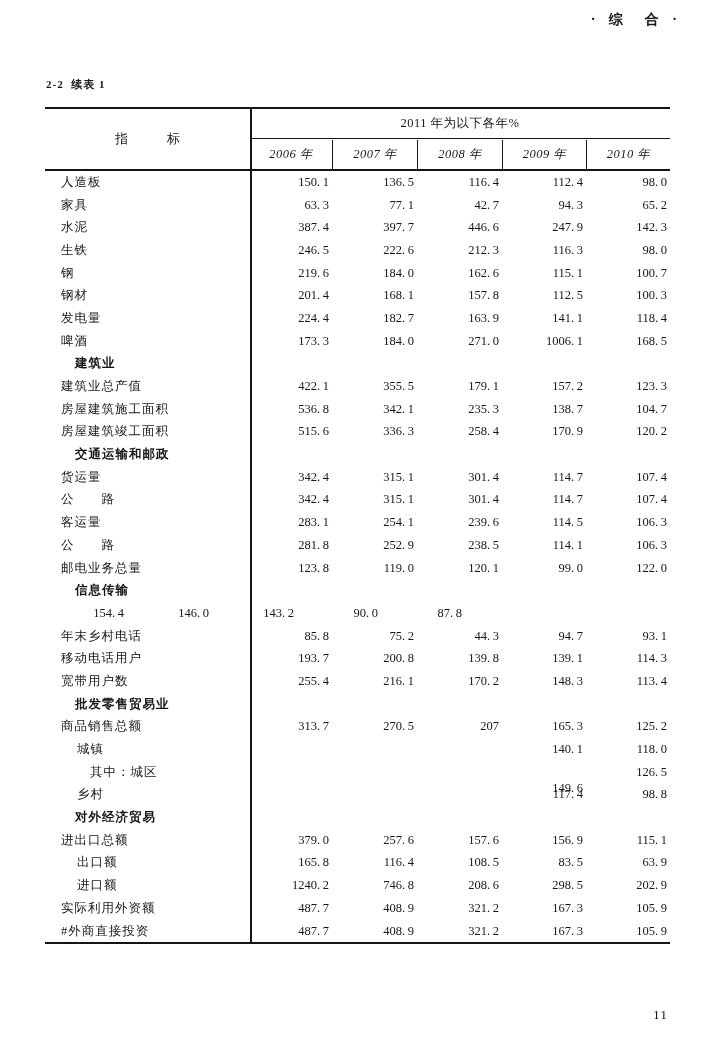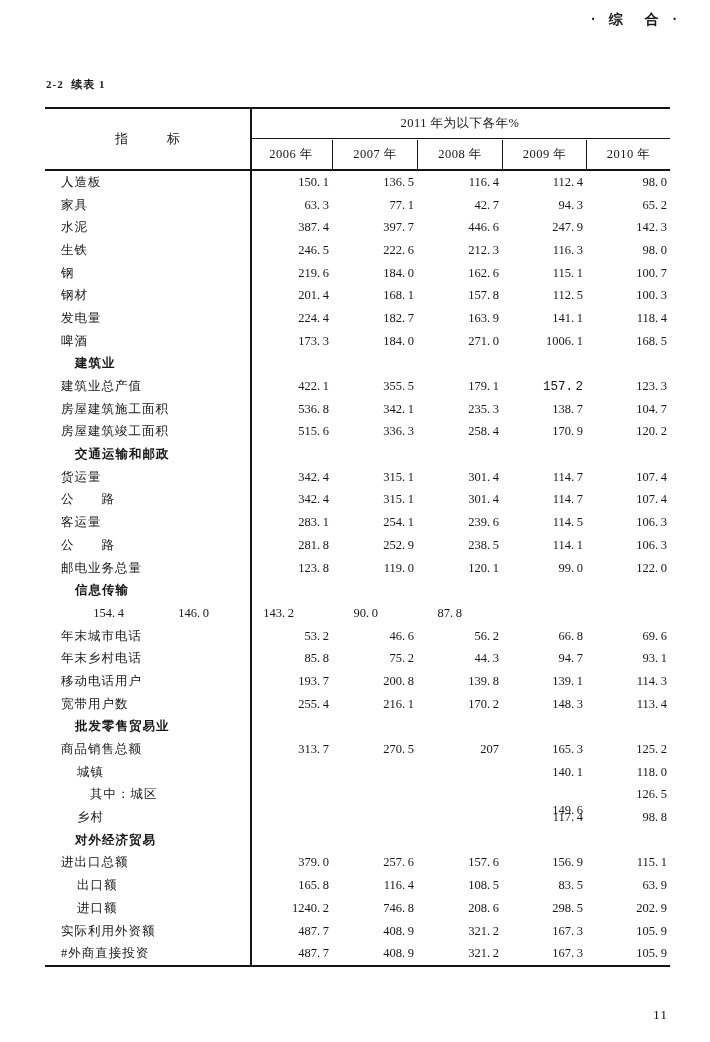--- a/index.html
+++ b/index.html
@@ -42,21 +42,21 @@
     border-bottom:1.5px solid #141414;
     font-size:12.5px;letter-spacing:.5px;
   }
   .year-row{
     position:absolute;left:205px;top:31px;width:420px;height:29px;
     display:flex;
   }
   .year-cell{
     box-sizing:border-box;
     display:flex;align-items:center;justify-content:center;
-    font-size:12.5px;letter-spacing:.5px;
+    font-size:12.5px;letter-spacing:.5px;font-style:italic;
   }
   .year-cell.sep{border-left:1.2px solid #141414;}
   .stub-line{
     position:absolute;left:205px;top:0;bottom:0;width:1.5px;
     background:#141414;
   }
   .tbody{position:relative;}
   .trow{display:flex;height:22.7px;align-items:center;font-size:12.5px;}
   .rlabel{
     flex:none;width:205px;box-sizing:border-box;
@@ -168,21 +168,21 @@
           <span class="num" style="width: 85px;"></span>
           <span class="num" style="width: 85px;"></span>
           <span class="num" style="width: 84px;"></span>
           <span class="num" style="width: 84px;"></span>
         </div>
         <div class="trow">
           <span class="rlabel ind1">建筑业总产值</span>
           <span class="num" style="width: 82px;">422. 1</span>
           <span class="num" style="width: 85px;">355. 5</span>
           <span class="num" style="width: 85px;">179. 1</span>
-          <span class="num" style="width: 84px; font-family: Liberation Mono, monospace;">157. 2</span>
+          <span class="num" style="width: 84px;">157. 2</span>
           <span class="num" style="width: 84px;">123. 3</span>
         </div>
         <div class="trow">
           <span class="rlabel ind1">房屋建筑施工面积</span>
           <span class="num" style="width: 82px;">536. 8</span>
           <span class="num" style="width: 85px;">342. 1</span>
           <span class="num" style="width: 85px;">235. 3</span>
           <span class="num" style="width: 84px;">138. 7</span>
           <span class="num" style="width: 84px;">104. 7</span>
         </div>
@@ -251,28 +251,20 @@
           <span class="num" style="width: 84px;"></span>
         </div>
         <div class="trow">
           <span class="num" style="width: 82px;">154. 4</span>
           <span class="num" style="width: 85px;">146. 0</span>
           <span class="num" style="width: 85px;">143. 2</span>
           <span class="num" style="width: 84px;">90. 0</span>
           <span class="num" style="width: 84px;">87. 8</span>
         </div>
         <div class="trow">
-          <span class="rlabel ind1">年末城市电话</span>
-          <span class="num" style="width: 82px;">53. 2</span>
-          <span class="num" style="width: 85px;">46. 6</span>
-          <span class="num" style="width: 85px;">56. 2</span>
-          <span class="num" style="width: 84px;">66. 8</span>
-          <span class="num" style="width: 84px;">69. 6</span>
-        </div>
-        <div class="trow">
           <span class="rlabel ind1">年末乡村电话</span>
           <span class="num" style="width: 82px;">85. 8</span>
           <span class="num" style="width: 85px;">75. 2</span>
           <span class="num" style="width: 85px;">44. 3</span>
           <span class="num" style="width: 84px;">94. 7</span>
           <span class="num" style="width: 84px;">93. 1</span>
         </div>
         <div class="trow">
           <span class="rlabel ind1">移动电话用户</span>
           <span class="num" style="width: 82px;">193. 7</span>

